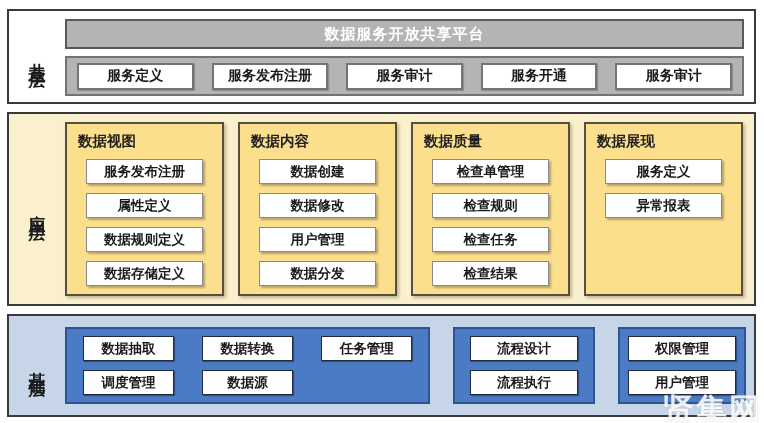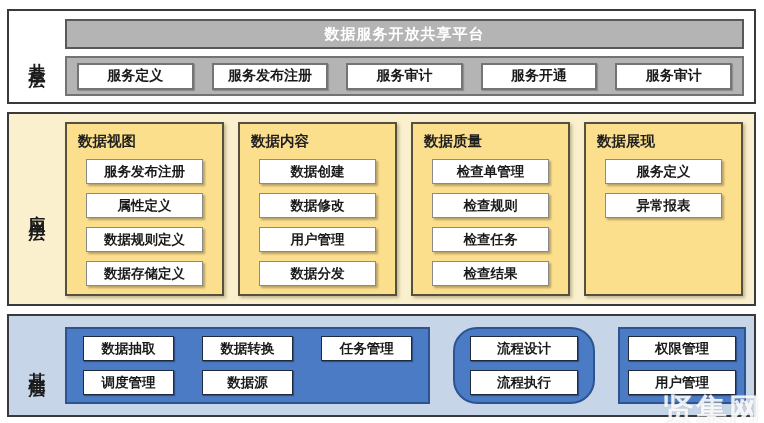--- a/index.html
+++ b/index.html
@@ -108,21 +108,21 @@
     padding: 11px 8px 11px 0;
   }
   .base-group {
     background: var(--base-group-bg, #4c7bc6);
     border: 2px solid #2d548f;
     display: grid;
     gap: 9px 28px;
     align-content: center;
   }
   .base-group-etl  { flex: 3.05; grid-template-columns: repeat(3, 1fr); padding: 10px 16px; }
-  .base-group-flow { flex: 1; grid-template-columns: 1fr; padding: 10px 15px; border-radius: 24px; }
+  .base-group-flow { flex: 1; grid-template-columns: 1fr; padding: 10px 15px; }
   .base-group-auth { flex: 1; grid-template-columns: 1fr; padding: 10px 8px; }
   .base-group .box {
     height: 25px;
     background: #ffffff;
     border: 1px solid #1f2a3a;
     box-shadow: 1px 1px 1px rgba(0,0,0,.35);
     display: flex; align-items: center; justify-content: center;
     font-weight: bold; font-size: 13.5px; color: #1a1a1a;
   }
 

